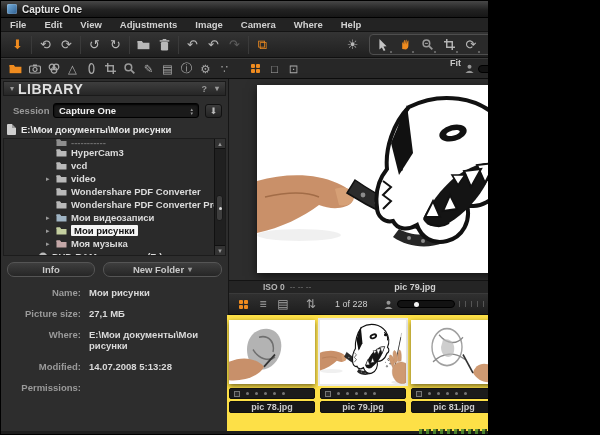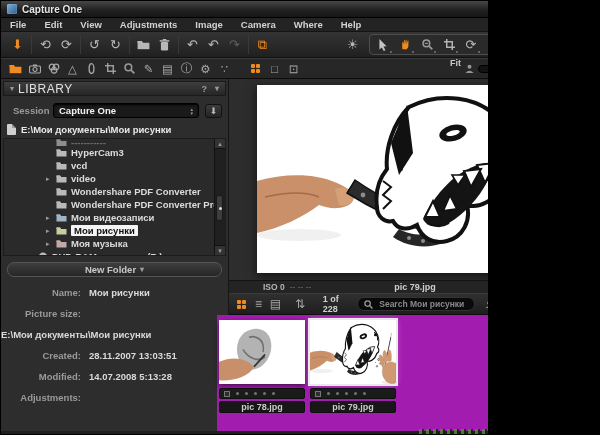--- a/index.html
+++ b/index.html
@@ -27,21 +27,21 @@
   .gridico{display:grid;grid-template-columns:4px 4px;grid-gap:1px;}
   .gridico i{width:4px;height:4px;background:#ef8b1f;border-radius:1px;}
   .fitlbl{font-size:9px;font-weight:bold;color:#c9c9c9;margin:0 4px 12px auto;}
   .person{fill:#969696;}
   .slider{width:58px;height:8px;background:#121212;border:1px solid #000;border-radius:4px;position:relative;margin:0 4px;}
   .slider i{position:absolute;left:16px;top:1px;width:5px;height:5px;background:#f2f2f2;border-radius:50%;}
   .ticks{width:36px;height:6px;background:repeating-linear-gradient(90deg,#555 0 1px,transparent 1px 6px);margin-right:6px;}
   
   #sidebar{position:absolute;left:0;top:78px;width:228px;height:352px;background:#2d2d2d;border-right:1px solid #161616;}
   .libhead{height:15px;margin:2px 2px 0;background:linear-gradient(#3e3e3e,#262626);border:1px solid #1a1a1a;display:flex;align-items:center;padding:0 6px;}
-  .libhead .cap{font-size:12px;font-weight:normal;color:#e0e0e0;letter-spacing:.5px;margin-left:4px;}
+  .libhead .cap{font-size:14px;font-weight:bold;color:#e0e0e0;letter-spacing:.5px;margin-left:4px;}
   .libhead .right{margin-left:auto;display:flex;gap:8px;color:#9a9a9a;font-size:9px;font-weight:bold;}
   .caret{color:#9a9a9a;font-size:8px;}
   .sessrow{display:flex;align-items:center;margin:7px 6px 0;}
   .sesslbl{font-size:9.5px;font-weight:bold;color:#9a9a9a;width:46px;padding-left:6px;}
   .dropdown{flex:1;height:15px;background:#1a1a1a;border:1px solid #000;border-radius:3px;display:flex;align-items:center;padding:0 5px;box-shadow:inset 0 1px 2px #000;}
   .dropdown .val{font-size:9.5px;font-weight:bold;color:#f0f0f0;flex:1;}
   .stepper{display:flex;flex-direction:column;font-size:5px;color:#999;line-height:4px;}
   .minibtn{width:17px;height:14px;margin-left:6px;background:linear-gradient(#3c3c3c,#242424);border:1px solid #111;border-radius:3px;color:#bbb;font-size:9px;display:flex;align-items:center;justify-content:center;}
   .pathrow{display:flex;align-items:center;margin:6px 6px 2px;gap:5px;}
   .docico{width:9px;height:11px;background:#cfcfcf;border-radius:1px;position:relative;}
@@ -75,25 +75,25 @@
   #vstatus{position:absolute;left:228px;top:279px;width:372px;height:13px;background:#242424;border-top:1px solid #131313;display:flex;align-items:center;padding:0 8px;}
   .isotxt{font-size:8.5px;font-weight:bold;color:#b5b5b5;margin-left:26px;}
   .isodash{font-size:8.5px;color:#6e6e6e;margin-left:5px;}
   .fname{font-size:9px;font-weight:bold;color:#cfcfcf;position:absolute;left:0;right:0;text-align:center;}
   .raterow{margin-left:auto;display:flex;align-items:center;gap:6px;z-index:1;}
   .cbx{width:7px;height:7px;border:1px solid #777;background:#2e2e2e;}
   .dot{width:3px;height:3px;border-radius:50%;background:#757575;}
   
   #btb{position:absolute;left:228px;top:292px;width:372px;height:22px;background:linear-gradient(#303030,#1e1e1e);border-top:1px solid #3a3a3a;border-bottom:1px solid #0e0e0e;display:flex;align-items:center;padding:0 4px;}
   #btb .tico{width:20px;height:18px;font-size:12px;color:#a8a8a8;}
-  .count{font-size:9px;font-weight:bold;color:#cfcfcf;margin:0 6px 0 14px;}
+  .count{font-size:9px;font-weight:normal;color:#cfcfcf;margin:0 6px 0 14px;}
   .search{height:14px;flex:0 0 118px;background:#0a0a0a;border:1px solid #333;border-radius:8px;display:flex;align-items:center;padding:0 6px;gap:4px;}
   .search input{background:transparent;border:none;outline:none;width:90px;font-size:8.5px;color:#bbb;font-weight:bold;}
   .search input::placeholder{color:#8a8a8a;}
-  #strip{position:absolute;left:216px;top:314px;width:372px;height:116px;background:#a21caf;}
+  #strip{position:absolute;left:226px;top:314px;width:372px;height:116px;background:#fde047;}
   .cells{position:absolute;left:2px;top:5px;display:flex;gap:5px;}
   .cell{width:86px;}
   .timg{width:86px;height:64px;background:#fff;box-shadow:0 2px 5px rgba(0,0,0,.55);}
   .cell.sel .timg{outline:2px solid #e9e9e9;box-shadow:0 0 7px rgba(255,255,255,.35);}
   .ratebar{height:11px;margin-top:4px;background:#1b1b1b;border:1px solid #101010;border-radius:2px;display:flex;align-items:center;padding:0 4px;gap:6px;}
   .ratebar .cbx{width:6px;height:6px;}
   .namebar{height:12px;margin-top:2px;background:#171717;border:1px solid #101010;border-radius:2px;text-align:center;font-size:9px;font-weight:bold;color:#cbcbcb;line-height:11px;}
   #stripscroll{position:absolute;right:1px;top:0;width:11px;height:116px;}
   #watermark{position:absolute;left:418px;top:428px;width:94px;height:5px;background:repeating-linear-gradient(90deg,#4e8f2f 0 3px,#15230d 3px 5px,transparent 5px 7px);opacity:.85;}
   svg{display:block;}
@@ -452,47 +452,46 @@
       <div class="vscroll">
         <div class="ab">▲</div>
         <div class="track">
             <div class="thumb" style="top:48%;height:26px"></div>
           </div>
         <div class="ab b">▼</div>
       </div>
     </div>
 
     <div class="btnrow">
+      <div class="btn info">Info</div>
       <div class="btn newf">
         <span>New Folder</span>
         <span class="caret">▾</span>
       </div>
     </div>
 
     <div class="details">
       <div class="drow">
           <span class="dlab">Name:</span>
           <span class="dval">Мои рисунки</span>
         </div>
       <div class="drow">
           <span class="dlab">Picture size:</span>
+          <span class="dval">27,1 МБ</span>
         </div>
       <div class="drow">
+          <span class="dlab">Where:</span>
           <span class="dval">E:\Мои документы\Мои рисунки</span>
-        </div>
-      <div class="drow">
-          <span class="dlab">Created:</span>
-          <span class="dval">28.11.2007 13:03:51</span>
         </div>
       <div class="drow">
           <span class="dlab">Modified:</span>
           <span class="dval">14.07.2008 5:13:28</span>
         </div>
       <div class="drow">
-          <span class="dlab">Adjustments:</span>
+          <span class="dlab">Permissions:</span>
         </div>
     </div>
   </div>
 
   <div id="viewer">
     <div id="mainimg">
       <svg width="316" height="188" viewBox="0 0 316 188">
           <use href="#dog-art"></use>
         </svg>
     </div>
@@ -517,26 +516,20 @@
           <i></i>
           <i></i>
           <i></i>
           <i></i>
         </span>
       </span>
     <span class="tico">≡</span>
     <span class="tico">▤</span>
     <span class="tico" style="margin-left:8px">⇅</span>
     <span class="count">1 of 228</span>
-    <div class="search">
-      <svg width="9" height="9" viewBox="0 0 10 10">
-          <use href="#mag"></use>
-        </svg>
-      <input placeholder="Search Мои рисунки" style="">
-    </div>
     <svg width="9" height="9" viewBox="0 0 10 10" class="person" style="margin-left:10px">
         <use href="#prsn"></use>
       </svg>
     <div class="slider">
         <i></i>
       </div>
     <div class="ticks"></div>
     <svg width="12" height="12" viewBox="0 0 10 10" class="person" style="margin-left:auto">
         <use href="#prsn"></use>
       </svg>
@@ -569,20 +562,36 @@
         <div class="ratebar">
             <span class="cbx"></span>
             <span class="dot"></span>
             <span class="dot"></span>
             <span class="dot"></span>
             <span class="dot"></span>
             <span class="dot"></span>
           </div>
         <div class="namebar">pic 79.jpg</div>
       </div>
+      <div class="cell">
+        <div class="timg">
+            <svg width="86" height="64" viewBox="0 0 86 52" preserveAspectRatio="none">
+              <use href="#sk4"></use>
+            </svg>
+          </div>
+        <div class="ratebar">
+            <span class="cbx"></span>
+            <span class="dot"></span>
+            <span class="dot"></span>
+            <span class="dot"></span>
+            <span class="dot"></span>
+            <span class="dot"></span>
+          </div>
+        <div class="namebar">pic 81.jpg</div>
+      </div>
     </div>
     <div class="vscroll" id="stripscroll">
       <div class="ab">▲</div>
       <div class="track">
           <div class="thumb" style="top:30%;height:30px"></div>
         </div>
       <div class="ab b">▼</div>
     </div>
   </div>
 

